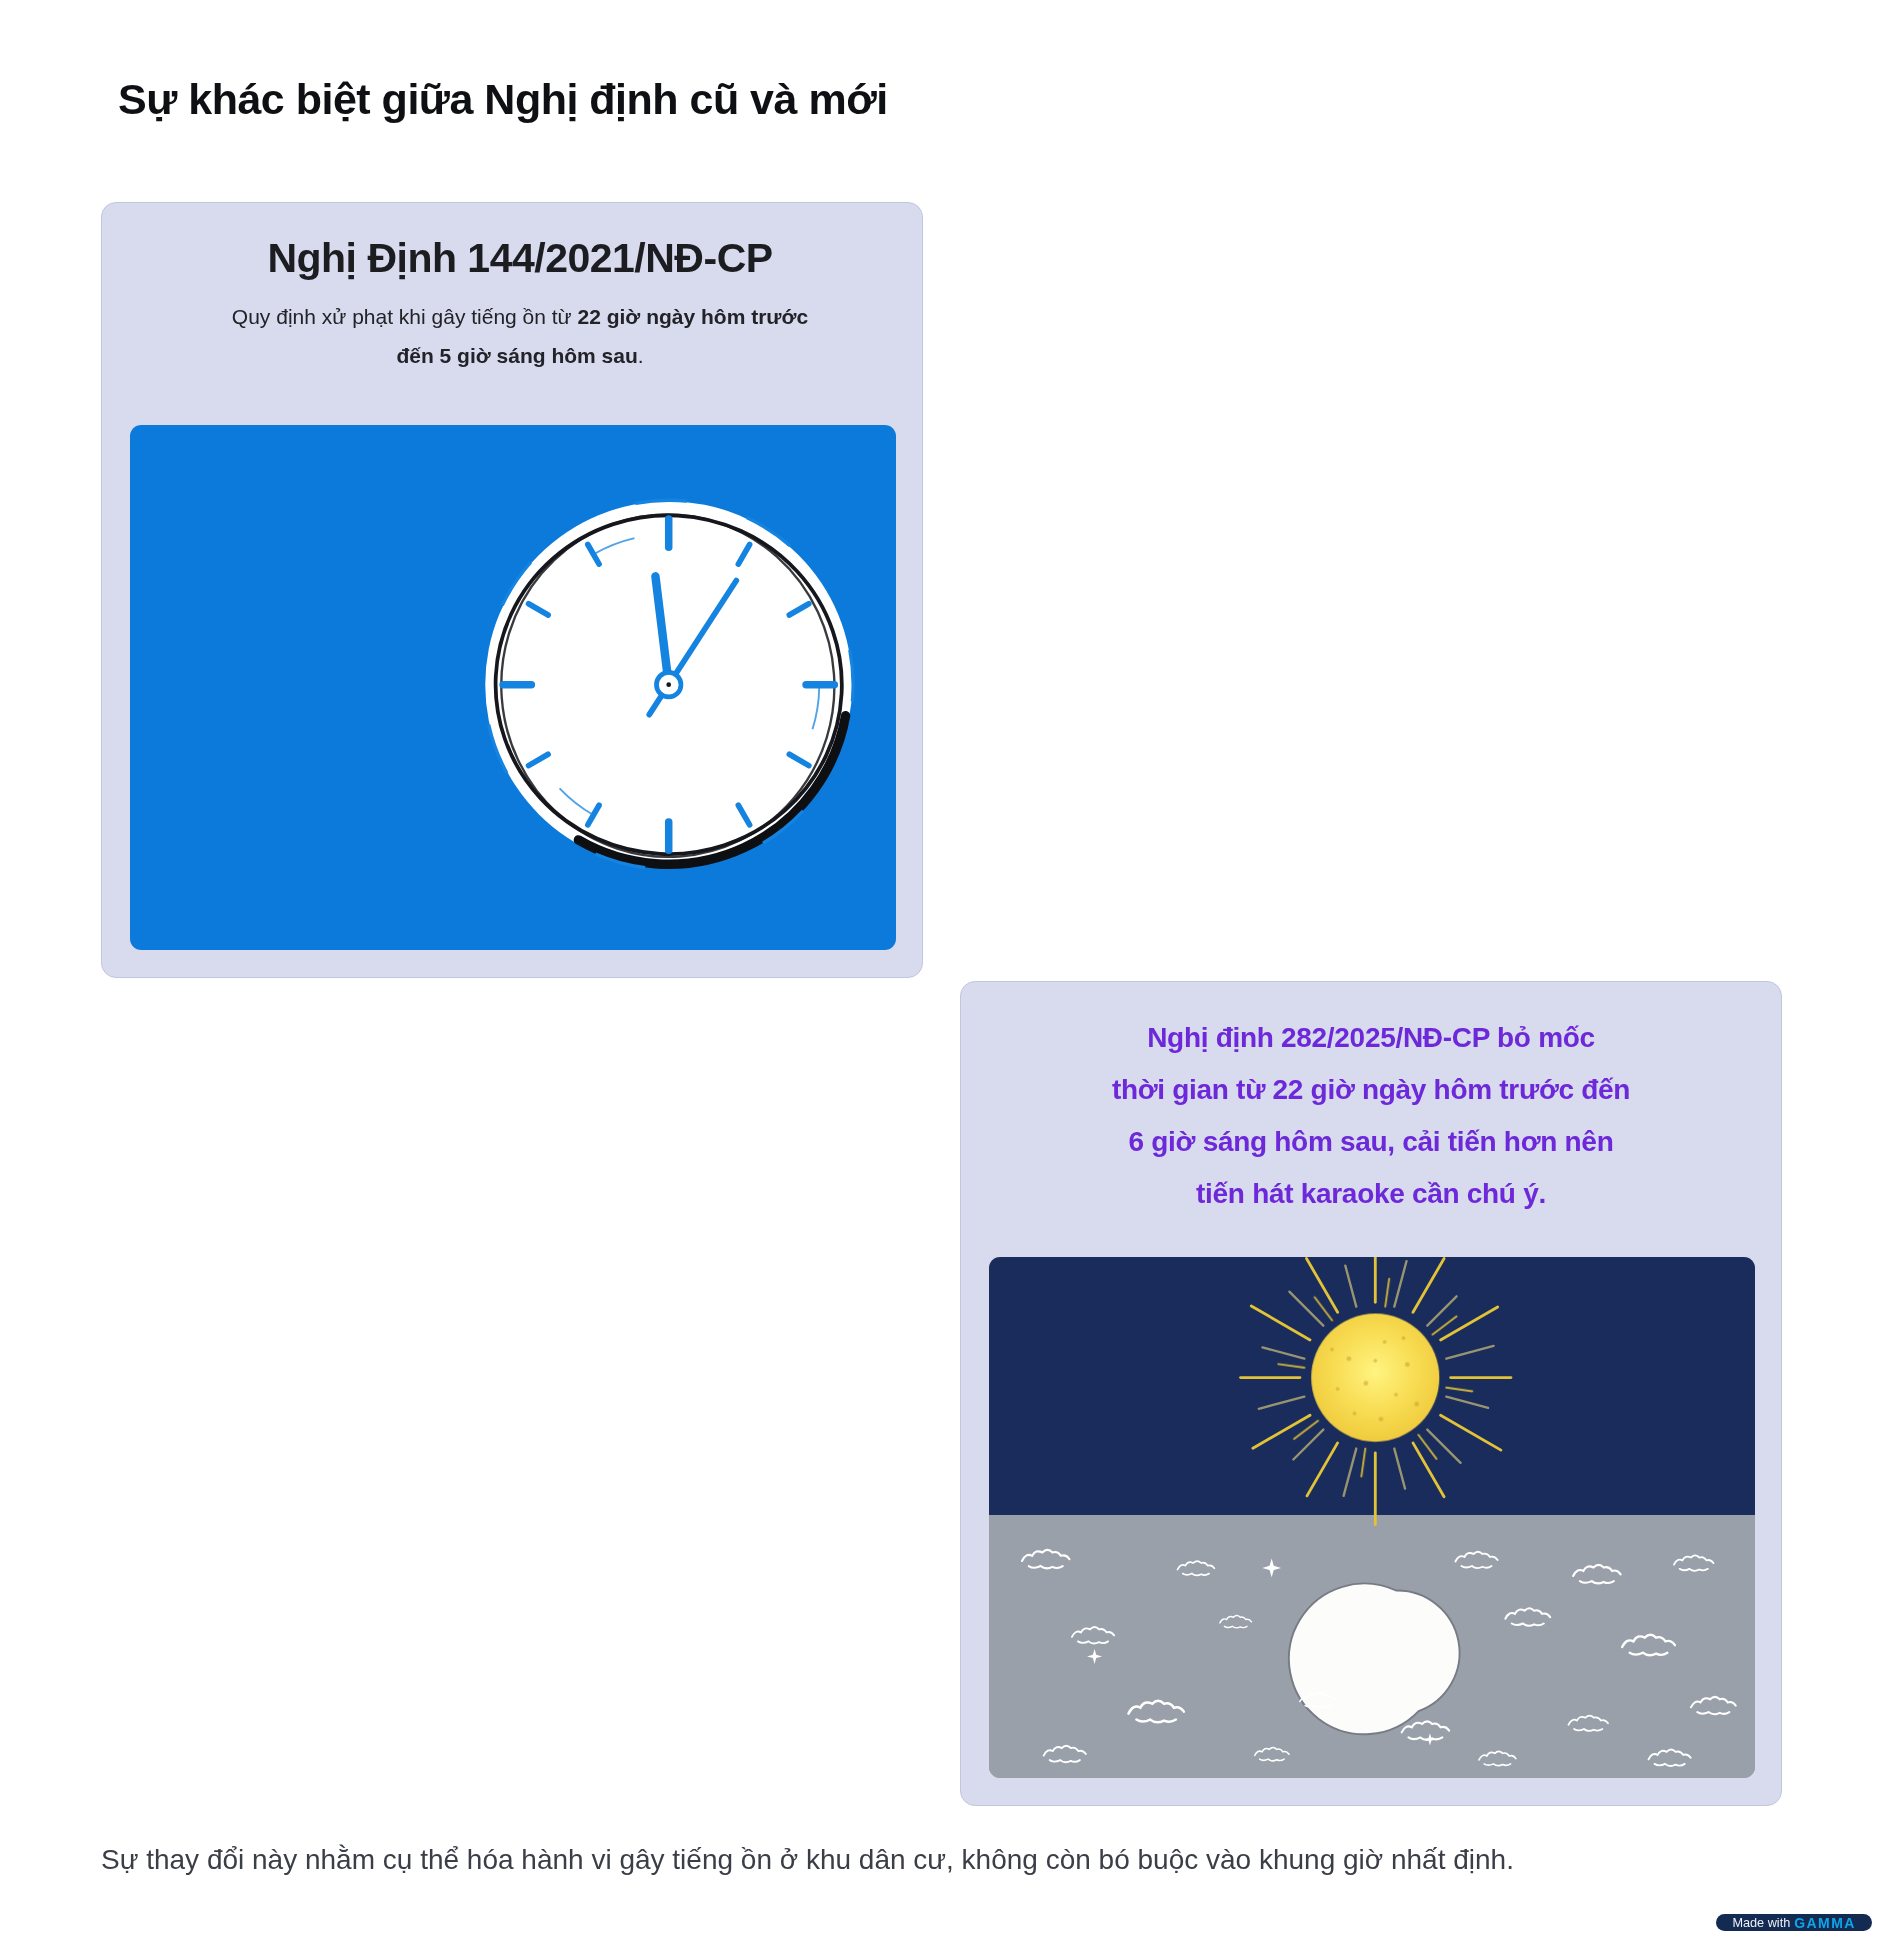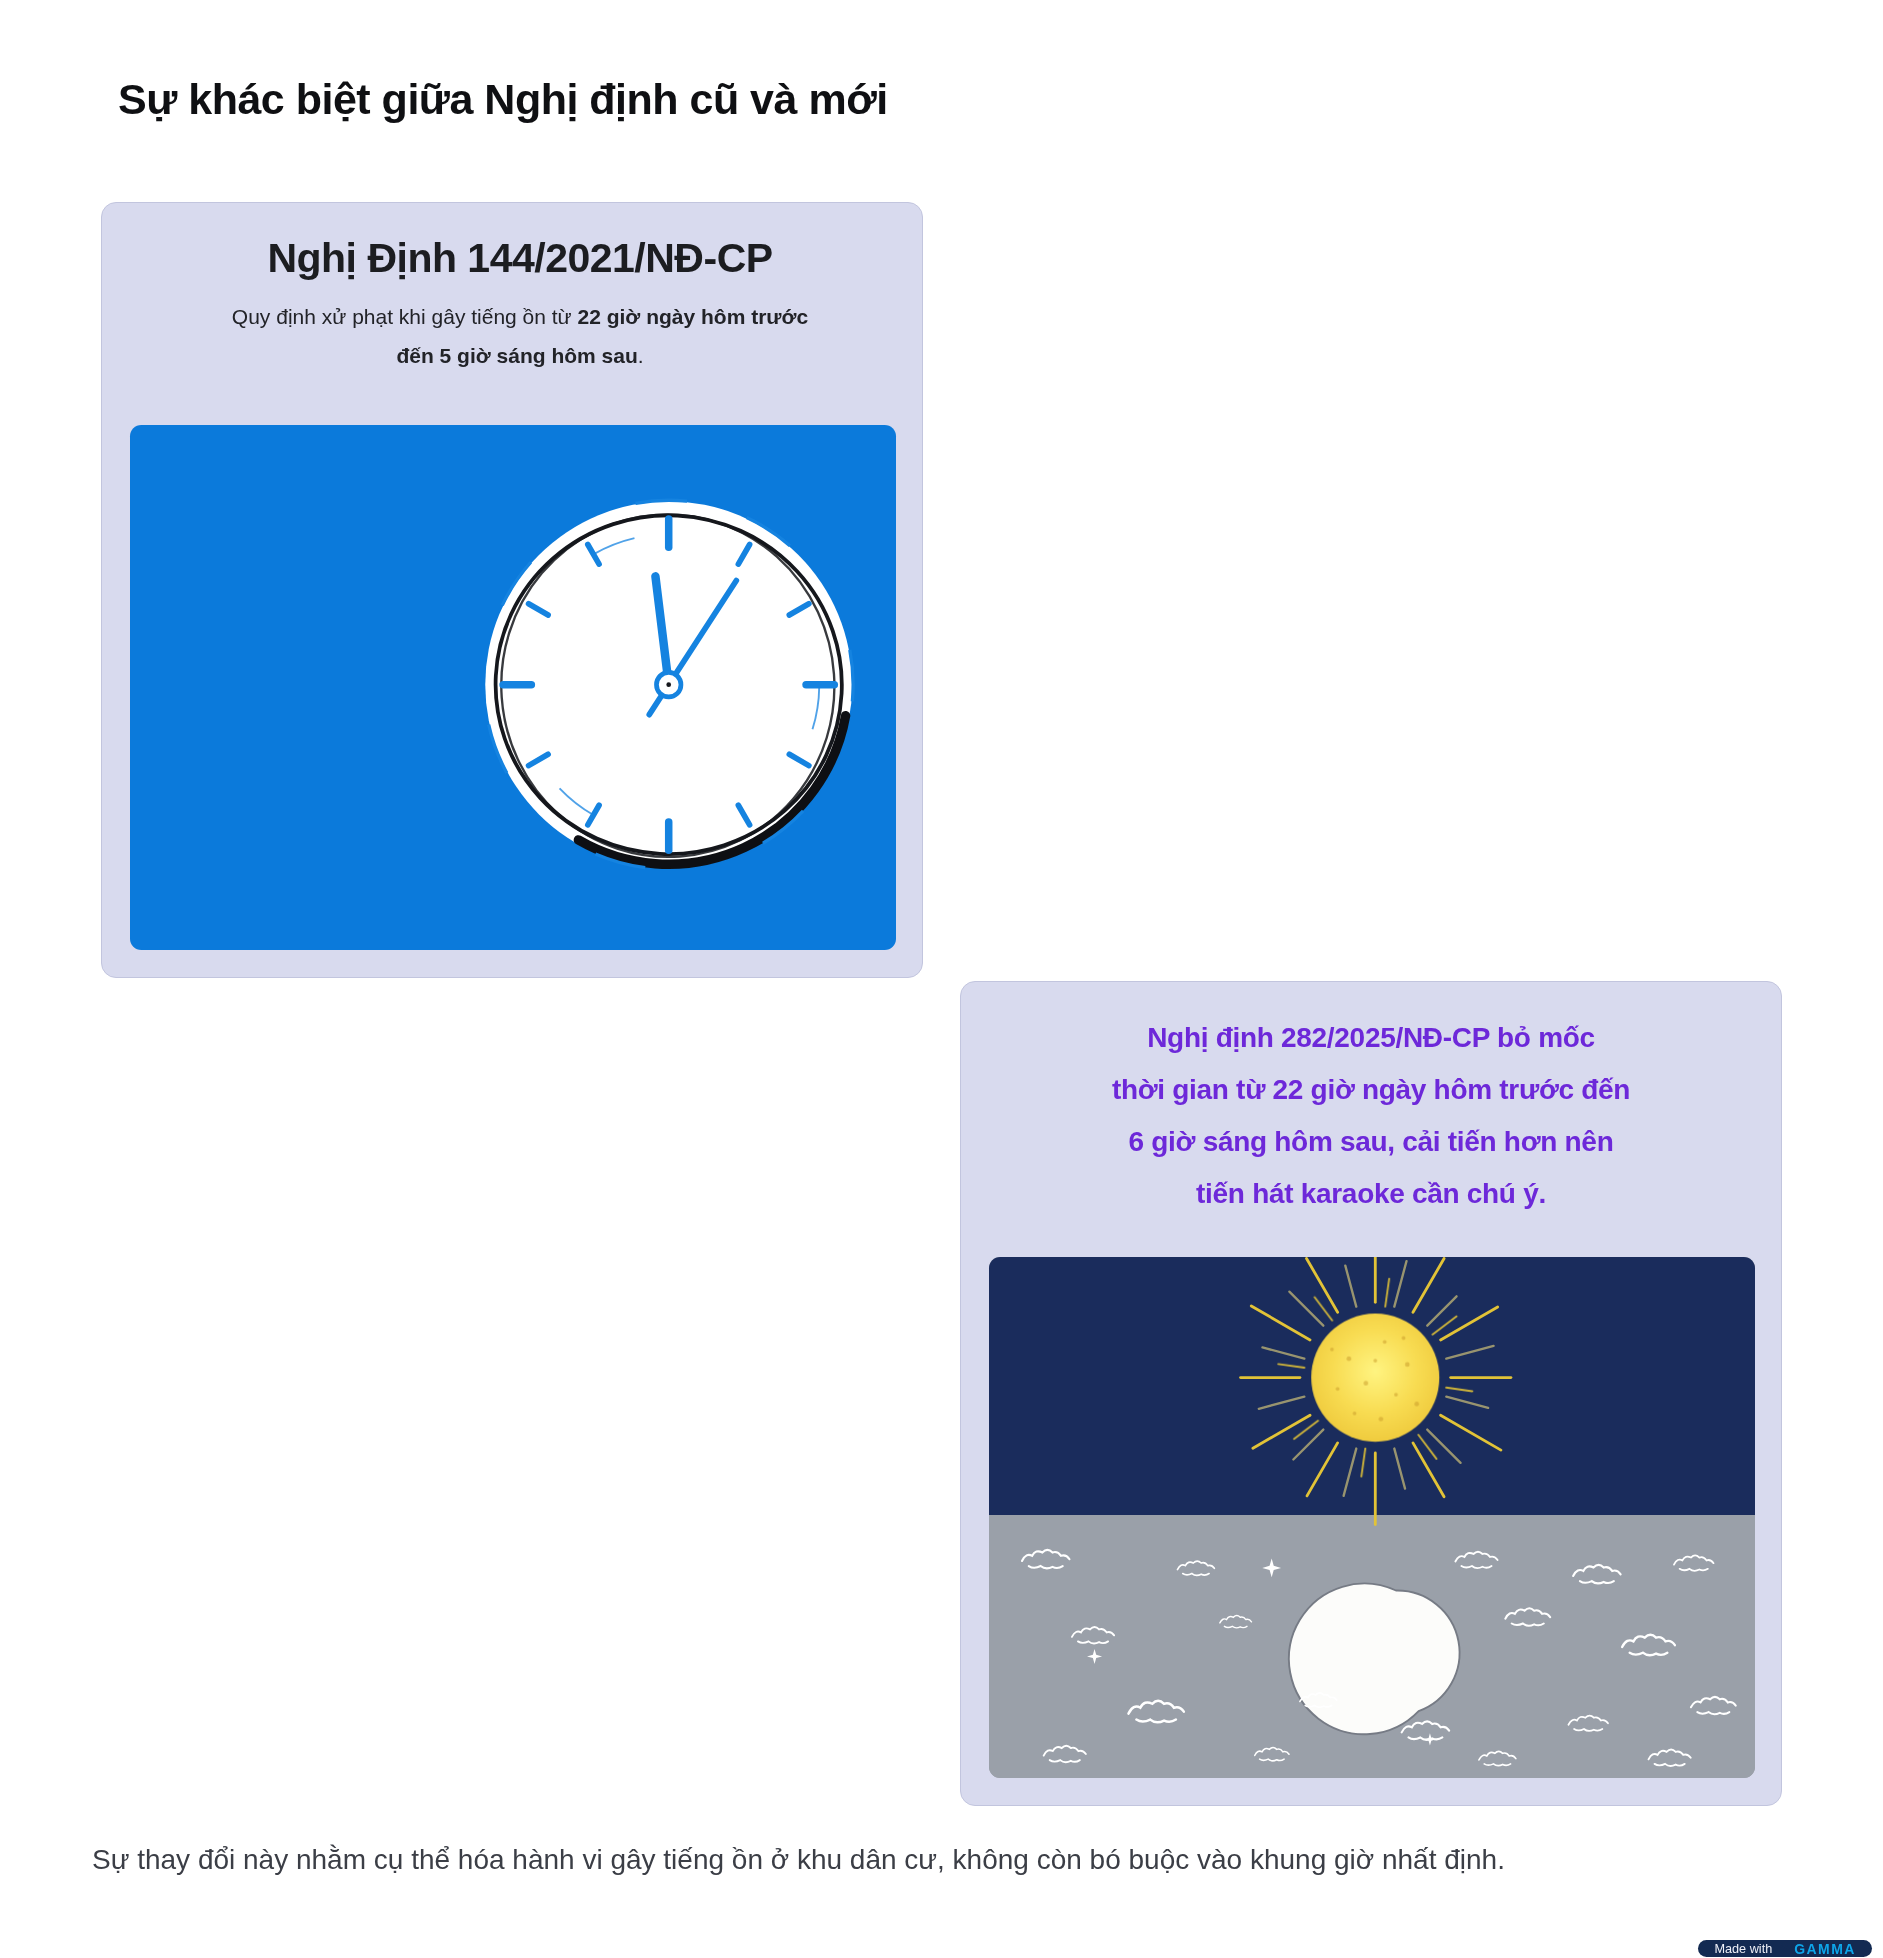--- a/index.html
+++ b/index.html
@@ -36,29 +36,29 @@
     position:absolute;left:28px;border-radius:11.3px;overflow:hidden;
     width:766px;
   }
   .illus-clock{top:222px;height:525px;background:#0b7adb;}
   .illus-daynight{top:275px;height:521px;background:#9aa0a9;}
   .sky-top{position:absolute;left:0;top:0;width:766px;height:258px;background:#1a2c5c;}
   .sky-bottom{position:absolute;left:0;top:258px;width:766px;height:263px;background:#9aa0a9;}
   .illus svg{position:absolute;left:0;top:0;}
 
   .footer-caption{
-    position:absolute;left:92px;top:1844px;width:1695px;
+    position:absolute;left:101px;top:1844px;width:1695px;
     font-size:28px;color:#3b3e46;
   }
 
   .gamma-badge{
     position:absolute;right:11.3px;top:1914px;height:17px;
-    display:inline-flex;align-items:center;gap:22px;
+    display:inline-flex;align-items:center;gap:4px;
     background:#132a52;border-radius:16px;padding:0 16px;
-    box-sizing:border-box;cursor:pointer;margin-top:26px;
+    box-sizing:border-box;cursor:pointer;
   }
   .gamma-badge .made{font-size:12.7px;color:#eef0f7;}
   .gamma-badge .brand{font-size:14px;font-weight:700;letter-spacing:1.4px;color:#0ea5e9;}
 </style>
 </head>
 <body>
 
 <div class="stage">
 
   <div class="page-title">Sự khác biệt giữa Nghị định cũ và mới</div>

